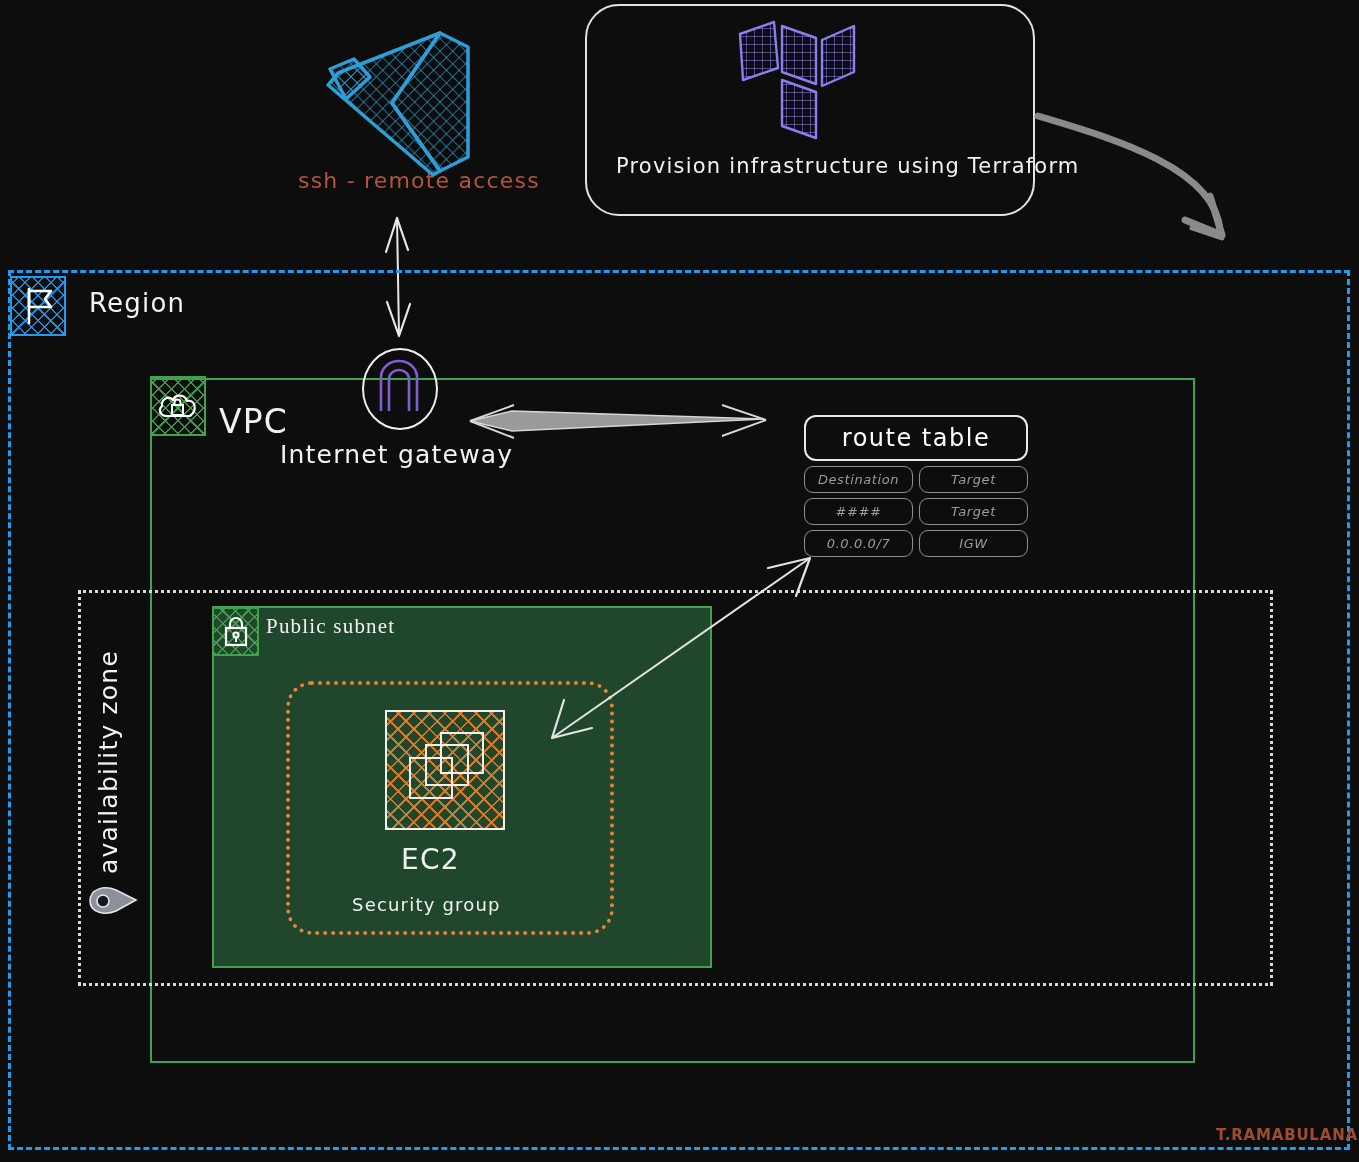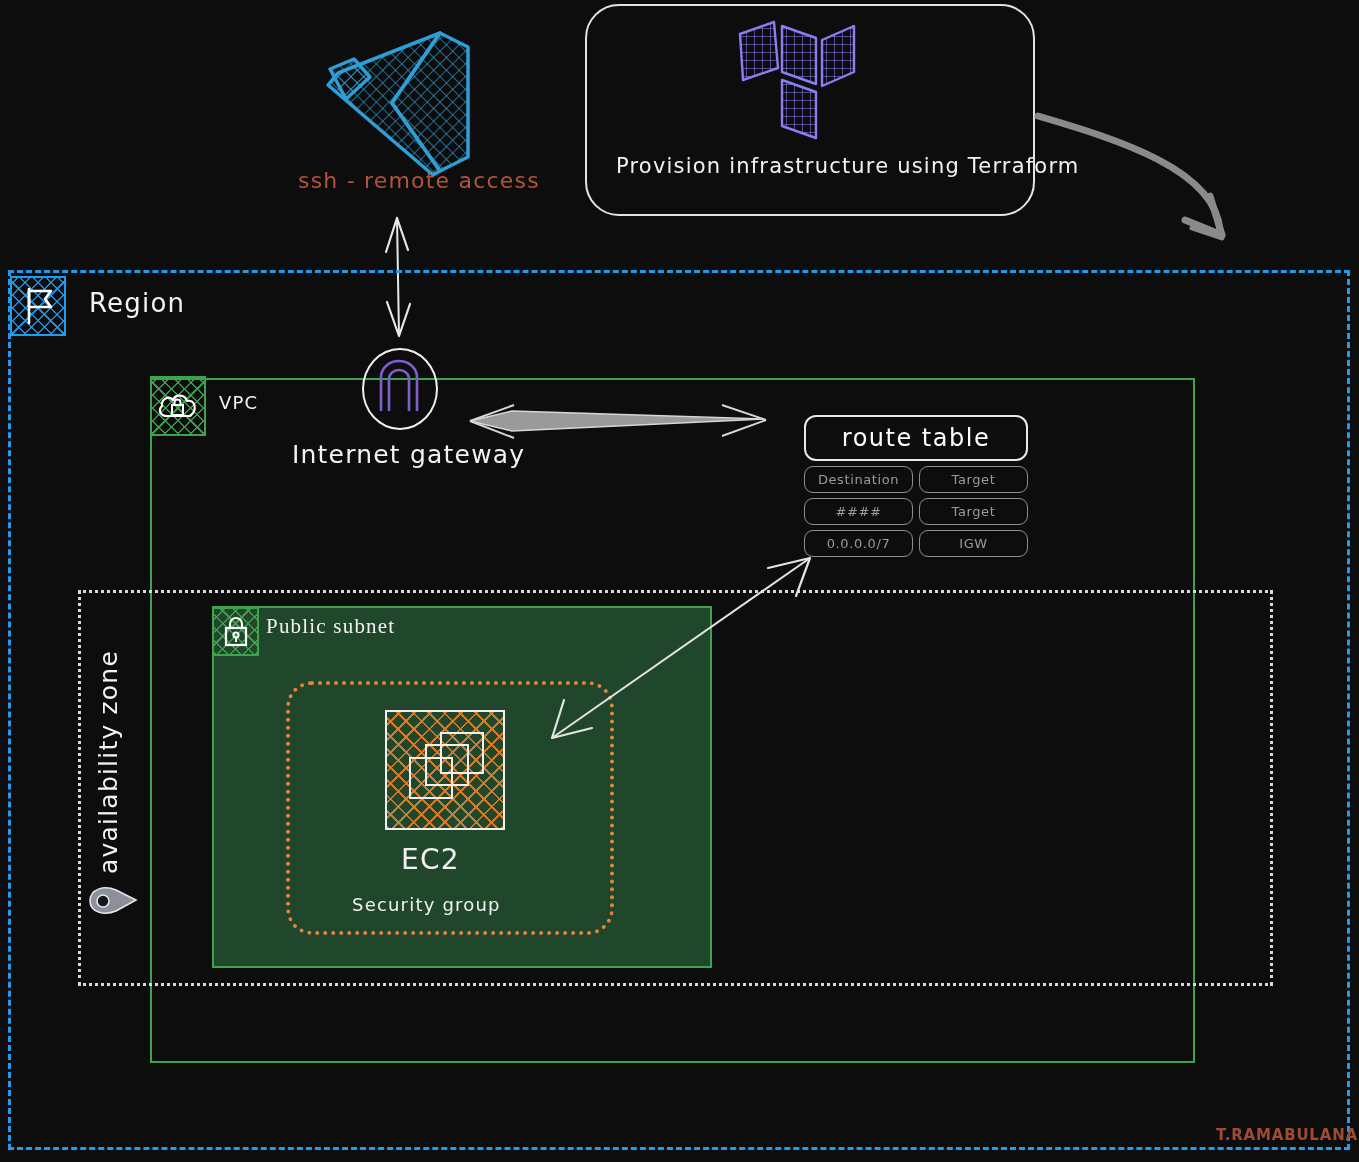--- a/index.html
+++ b/index.html
@@ -86,37 +86,37 @@
   #route-table { left: 804px; top: 415px; width: 224px; }
   .rt-head {
     border: 2px solid #e9e9e9;
     border-radius: 12px;
     height: 42px;
     display: flex; align-items: center; justify-content: center;
     color: #ffffff;
     font-size: 24px;
     letter-spacing: 1.5px;
   }
-  .rt-row { display: flex; gap: 6px; margin-top: 5px; }
+  .rt-row { display: flex; gap: 6px; margin-top: 5px; font-style: italic; }
   .rt-cell {
     flex: 1;
     border: 1.5px solid #8f8f8f;
     border-radius: 9px;
     height: 25px;
     display: flex; align-items: center; justify-content: center;
     color: #9b9b9b;
     font-size: 13px;
     letter-spacing: .6px;
   }
 
   
   #region-label { left: 68px; top: 288px; font-size: 26px; margin-left: 21px; }
-  #vpc-label { left: 219px; top: 392px; font-size: 18px; }
+  #vpc-label { left: 219px; top: 402px; font-size: 33px; }
   #subnet-label { left: 266px; top: 614px; font-size: 21px; font-family: Liberation Serif, serif; }
-  #igw-label { left: 292px; top: 440px; font-size: 25px; text-align: center; }
+  #igw-label { left: 280px; top: 440px; font-size: 25px; text-align: center; }
   #ec2-label { left: 401px; top: 843px; font-size: 28px; }
   #secgroup-label { left: 352px; top: 894px; font-size: 18px; }
   #ssh-label {
     left: 298px; top: 168px; font-size: 22px;
     color: #b4543a;
   }
   #terraform-label { left: 616px; top: 154px; font-size: 21px; }
   #signature {
     left: 1216px; top: 1126px;
     font-size: 15px;

